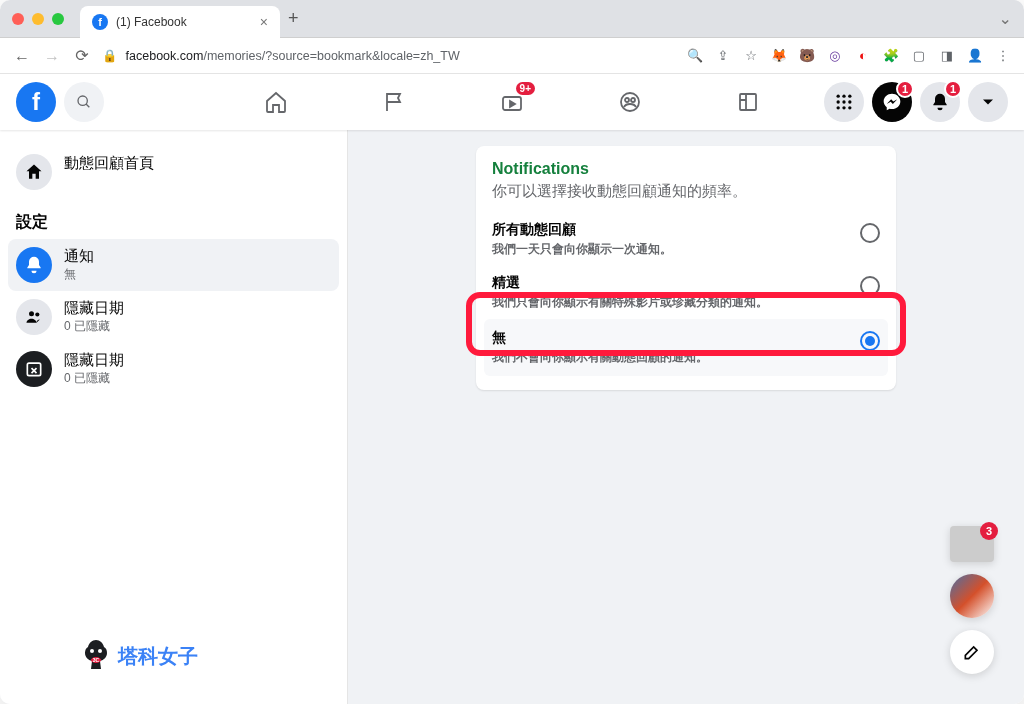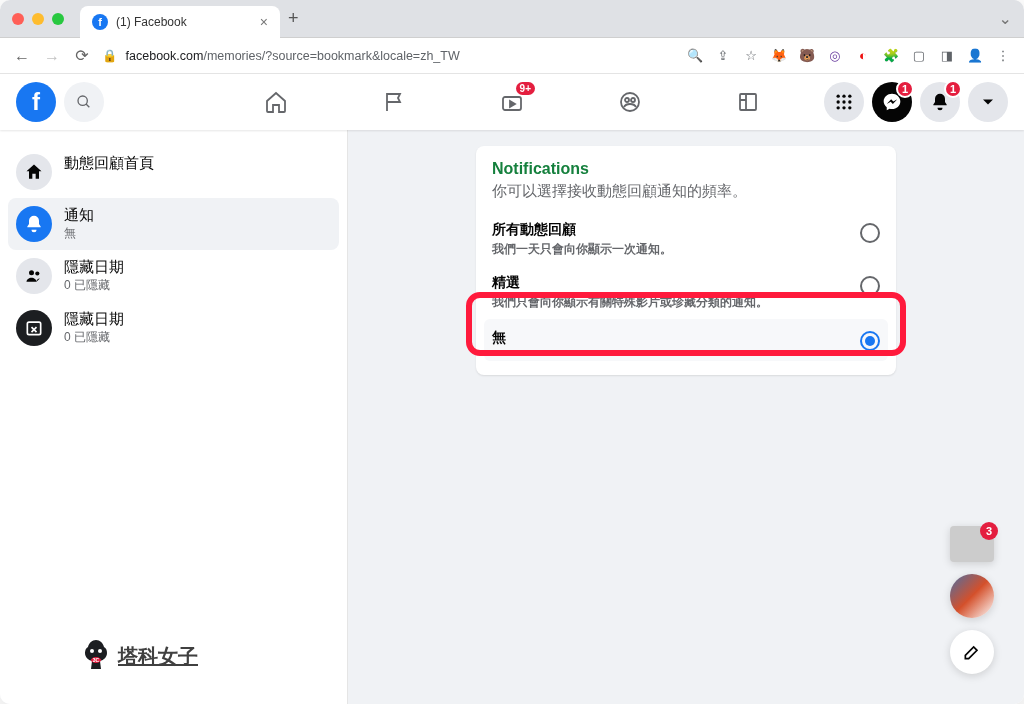--- a/index.html
+++ b/index.html
@@ -55,21 +55,21 @@
 .card-sub { font-size: 15px; color: #65676b; margin-bottom: 12px; }
 .option { display: flex; align-items: flex-start; padding: 8px 0; cursor: pointer; gap: 12px; }
 .option-text { flex: 1; }
 .opt-title { font-size: 14px; font-weight: 600; color: #050505; }
 .opt-desc { font-size: 12px; color: #65676b; margin-top: 2px; font-weight: bold; }
 .radio { width: 20px; height: 20px; border: 2px solid #65676b; border-radius: 50%; flex-shrink: 0; display: flex; align-items: center; justify-content: center; margin-top: 2px; }
 .radio.selected { border-color: #1877f2; }
 .radio.selected::after { content: ''; width: 10px; height: 10px; background: #1877f2; border-radius: 50%; }
 .highlight-box { position: absolute; border: 6px solid #ff1a3c; border-radius: 14px; left: -10px; right: -10px; height: 64px; pointer-events: none; }
 
-.watermark { position: absolute; bottom: 30px; left: 80px; display: flex; align-items: center; gap: 6px; font-size: 20px; font-weight: 700; color: #404040; z-index: 10; text-decoration: underline; }
+.watermark { position: absolute; bottom: 30px; left: 80px; display: flex; align-items: center; gap: 6px; font-size: 20px; font-weight: 700; color: #3b82f6; z-index: 10; }
 .watermark-icon { width: 32px; height: 36px; }
 
 .float-right { position: absolute; right: 30px; bottom: 30px; display: flex; flex-direction: column; gap: 12px; align-items: center; z-index: 10; }
 .float-item { width: 44px; height: 44px; border-radius: 50%; background: #fff; box-shadow: 0 2px 8px rgba(0,0,0,0.15); display: flex; align-items: center; justify-content: center; position: relative; }
 .float-item.sq { background: #ccc; border-radius: 4px; height: 36px; }
 .float-badge { position: absolute; top: -4px; right: -4px; width: 18px; height: 18px; background: #e41e3f; color: #fff; border-radius: 50%; font-size: 11px; font-weight: 600; display: flex; align-items: center; justify-content: center; }
 </style>
 </head>
 <body>
 
@@ -194,20 +194,21 @@
       <div class="sb-item">
         <div class="sb-icon">
           <svg viewBox="0 0 24 24" fill="currentColor">
               <path d="M12 3l9 8h-3v9h-4v-6h-4v6H6v-9H3z"></path>
             </svg>
         </div>
         <div class="sb-text">
             <span class="sb-label">動態回顧首頁</span>
           </div>
       </div>
+      <div class="sb-section">設定</div>
       <div class="sb-item active">
         <div class="sb-icon blue">
           <svg viewBox="0 0 24 24" fill="currentColor">
               <path d="M12 2a6 6 0 00-6 6v4l-2 3v1h16v-1l-2-3V8a6 6 0 00-6-6zm0 20a3 3 0 003-3H9a3 3 0 003 3z"></path>
             </svg>
         </div>
         <div class="sb-text">
           <span class="sb-label">通知</span>
           <span class="sb-sub">無</span>
         </div>
@@ -256,20 +257,21 @@
           <div class="option-text">
             <div class="opt-title">精選</div>
             <div class="opt-desc">我們只會向你顯示有關特殊影片或珍藏分類的通知。</div>
           </div>
           <div class="radio"></div>
         </div>
 
         <div class="option" style="background:#f7f8fa;border-radius:6px;padding:10px 8px;margin:0 -8px">
           <div class="option-text">
             <div class="opt-title">無</div>
+            <div class="opt-desc">我們不會向你顯示有關動態回顧的通知。</div>
           </div>
           <div class="radio selected"></div>
         </div>
 
         <div class="highlight-box" style="top:146px"></div>
       </div>
     </div>
   </div>
 
   <div class="watermark">

